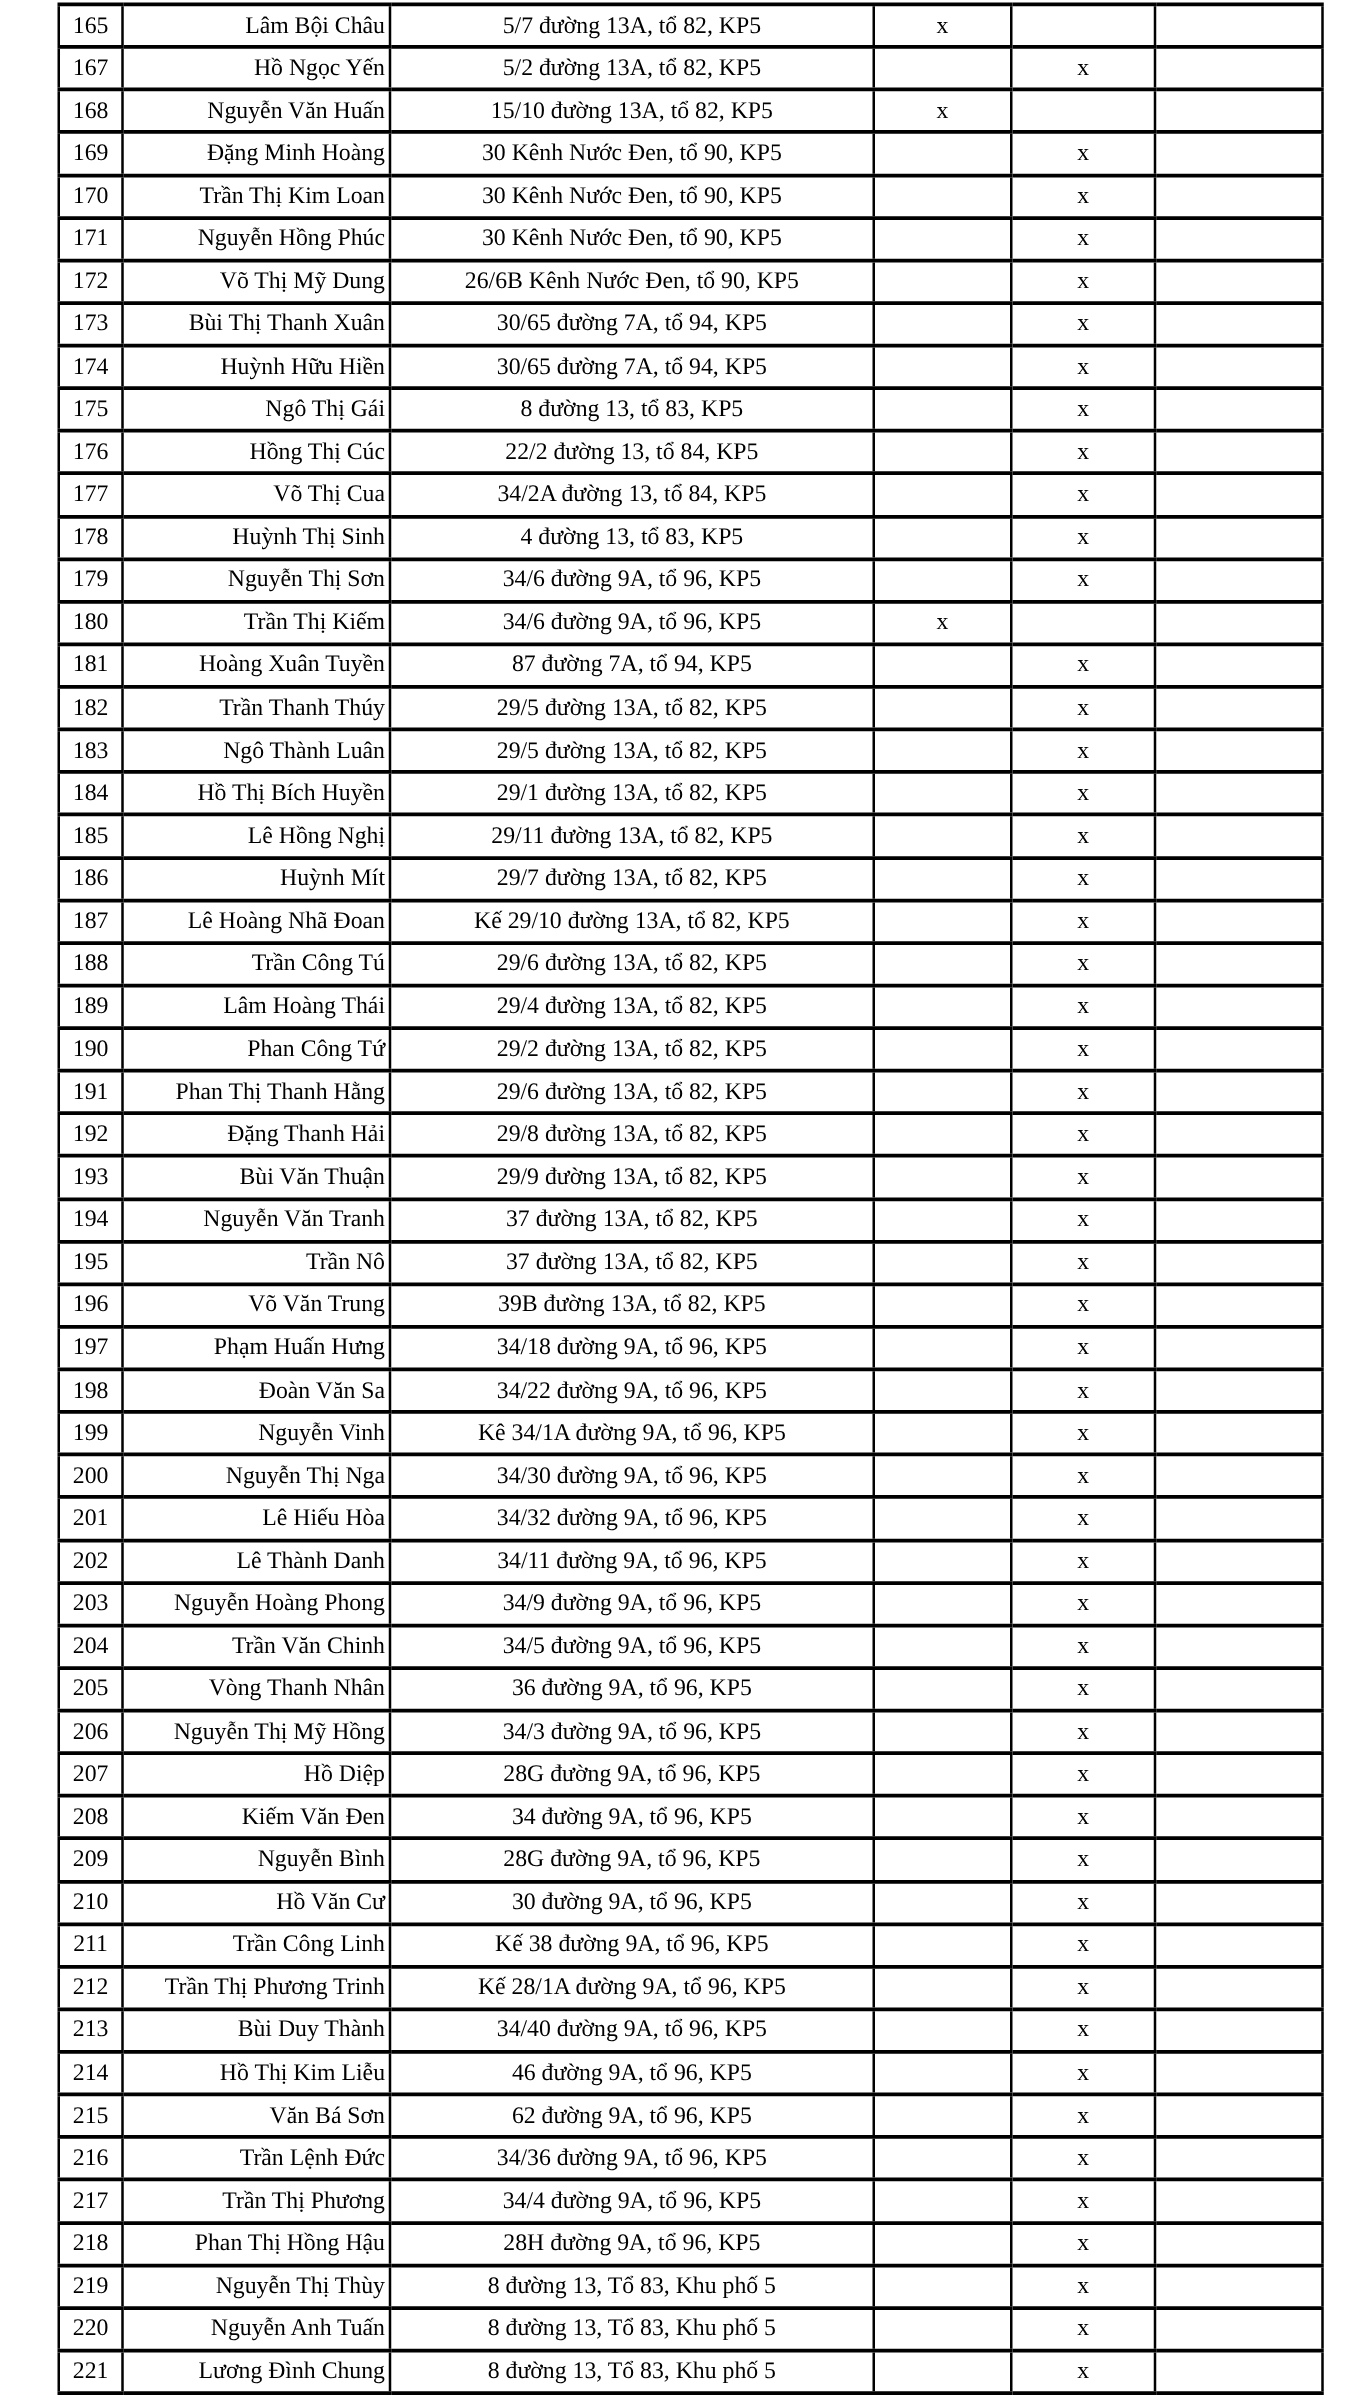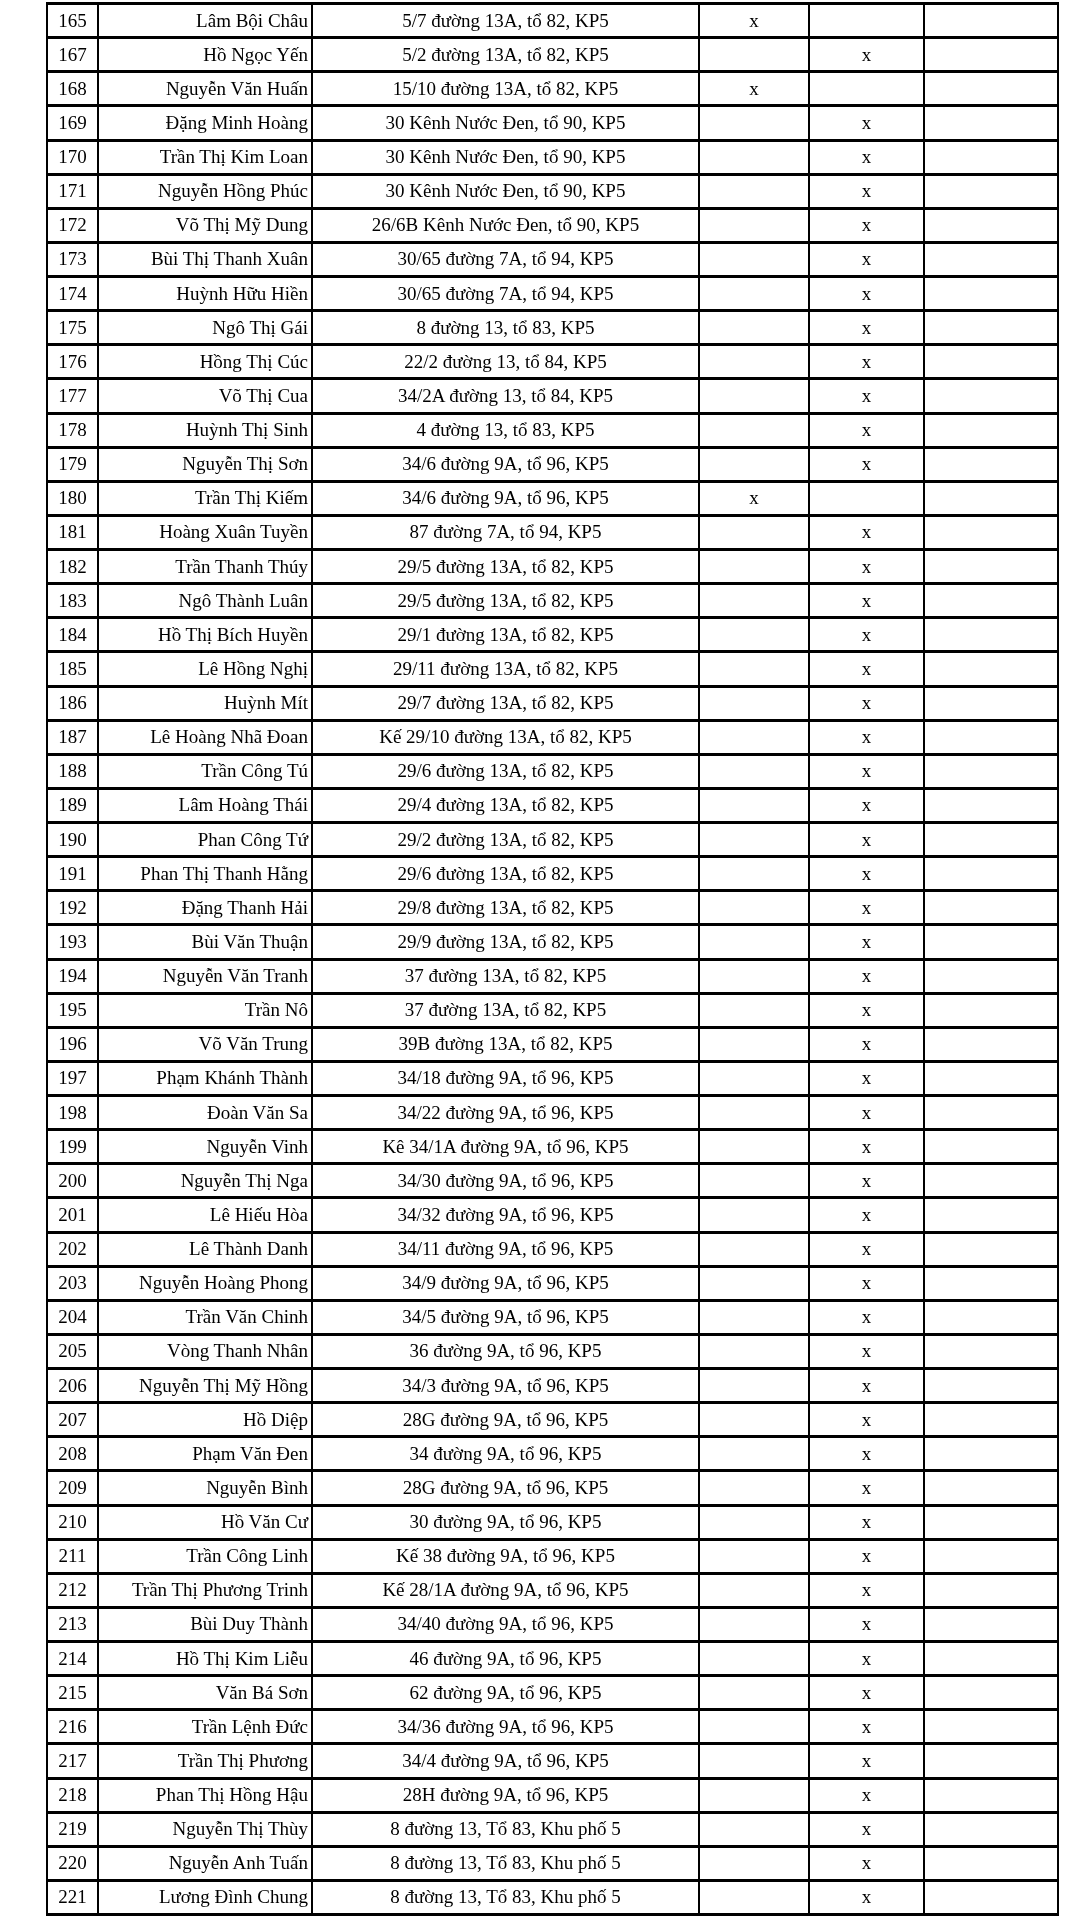--- a/index.html
+++ b/index.html
@@ -304,21 +304,21 @@
         <tr>
     <td class="num">196</td>
     <td class="name">Võ Văn Trung</td>
     <td class="addr">39B đường 13A, tổ 82, KP5</td>
     <td class="chk"></td>
     <td class="chk">x</td>
     <td class="chk"></td>
   </tr>
         <tr>
     <td class="num">197</td>
-    <td class="name">Phạm Khánh Thành</td>
+    <td class="name">Phạm Huấn Hưng</td>
     <td class="addr">34/18 đường 9A, tổ 96, KP5</td>
     <td class="chk"></td>
     <td class="chk">x</td>
     <td class="chk"></td>
   </tr>
         <tr>
     <td class="num">198</td>
     <td class="name">Đoàn Văn Sa</td>
     <td class="addr">34/22 đường 9A, tổ 96, KP5</td>
     <td class="chk"></td>
@@ -392,21 +392,21 @@
         <tr>
     <td class="num">207</td>
     <td class="name">Hồ Diệp</td>
     <td class="addr">28G đường 9A, tổ 96, KP5</td>
     <td class="chk"></td>
     <td class="chk">x</td>
     <td class="chk"></td>
   </tr>
         <tr>
     <td class="num">208</td>
-    <td class="name">Phạm Văn Đen</td>
+    <td class="name">Kiếm Văn Đen</td>
     <td class="addr">34 đường 9A, tổ 96, KP5</td>
     <td class="chk"></td>
     <td class="chk">x</td>
     <td class="chk"></td>
   </tr>
         <tr>
     <td class="num">209</td>
     <td class="name">Nguyễn Bình</td>
     <td class="addr">28G đường 9A, tổ 96, KP5</td>
     <td class="chk"></td>

